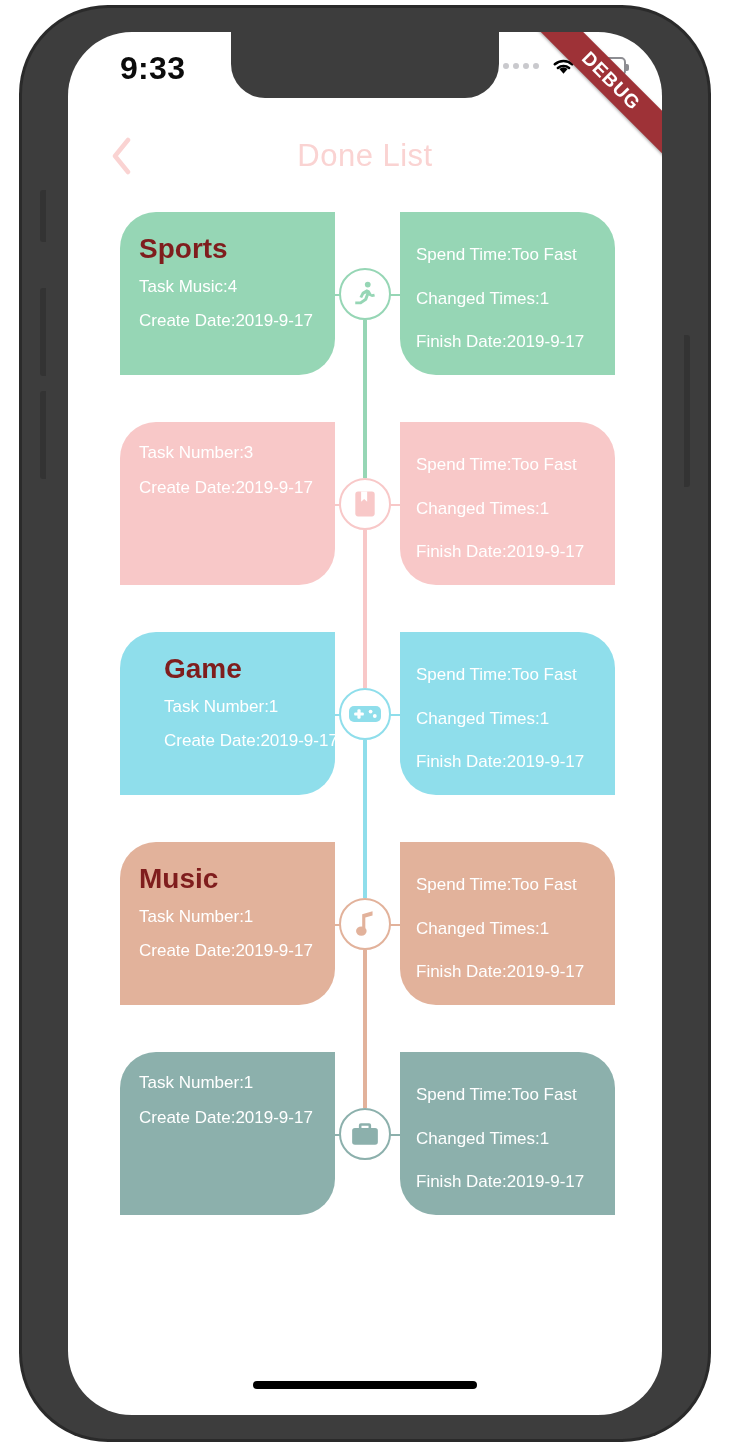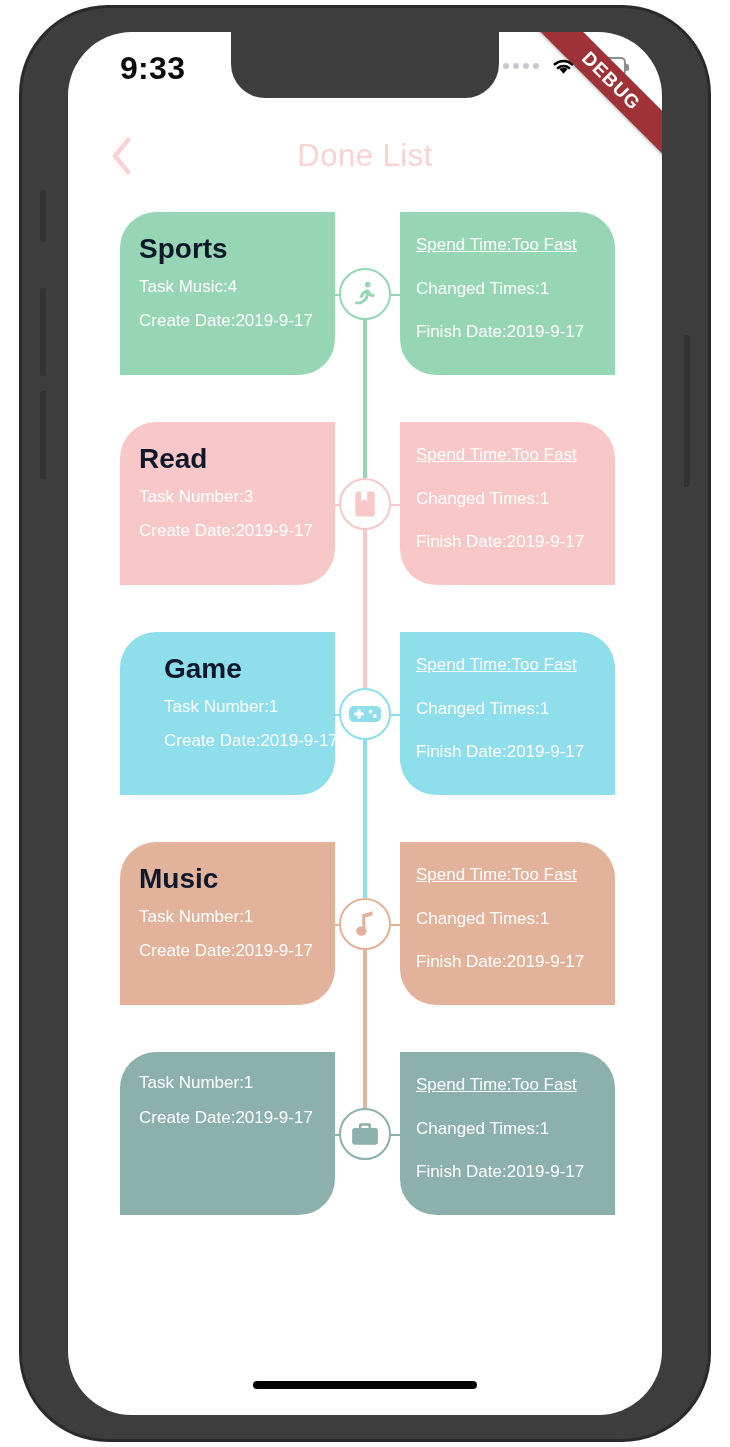--- a/index.html
+++ b/index.html
@@ -117,29 +117,29 @@
     border-radius:36px 0 36px 0;
     padding-left:19px;
   }
   .card.right{
     right:47px; width:215px;
     border-radius:0 36px 0 36px;
     padding-left:16px;
   }
 
   .card-title{
-    font-size:28px; font-weight:bold; color:#0f172a;
+    font-size:28px; font-weight:bold; color:#7f1d1d;
     margin-bottom:13px; line-height:1.1;
   }
   .card-line{
     font-size:17px; color:#ffffff; line-height:1.1;
     margin-bottom:16px; white-space:nowrap;
   }
   .card.right .card-line{ margin-bottom:25px; }
-  .card.right .card-line:first-child{ margin-top:2px;text-decoration:underline; }
+  .card.right .card-line:first-child{ margin-top:12px; }
 
   .connector{
     position:absolute; top:82px; height:2px;
   }
   .connector.lft{ left:265px; width:48px; }
   .connector.rgt{ right:260px; width:48px; }
 
   .node{
     position:absolute; left:50%; top:82px;
     transform:translate(-50%,-50%);
@@ -222,21 +222,20 @@
             <span style="line-height: 0;"><svg width="30" height="30" viewBox="0 0 24 24" fill="#96d6b5">
         <circle cx="14.2" cy="4.4" r="2.3"></circle>
         <path d="M13.4 8.1 L9.6 10.4 L7.6 14.4 L9.7 15.2 L11.2 12.3 L13.1 11.4 L11.5 15.6 L8.0 18.0 L4.2 18.0 L4.2 20.2 L8.9 20.2 L13.6 17.0 L15.0 13.1 L17.6 14.4 L19.9 13.9 L19.4 11.8 L17.3 12.1 L15.6 9.2 Z"></path>
       </svg></span>
           </div>
         </div>
         <div class="row">
           <div class="seg" style="top: 0px; height: 56px; background: rgb(150, 214, 181);"></div>
           <div class="seg" style="top: 108px; bottom: 0px; background: rgb(248, 200, 200);"></div>
           <div class="card left" style="background: rgb(248, 200, 200);">
-            <div class="card-title">Read</div>
             <div class="card-line">Task Number:3</div>
             <div class="card-line">Create Date:2019-9-17</div>
           </div>
           <div class="card right" style="background: rgb(248, 200, 200);">
             <div class="card-line">Spend Time:Too Fast</div>
             <div class="card-line">Changed Times:1</div>
             <div class="card-line">Finish Date:2019-9-17</div>
           </div>
           <div class="connector lft" style="background: rgb(248, 200, 200);"></div>
           <div class="connector rgt" style="background: rgb(248, 200, 200);"></div>

